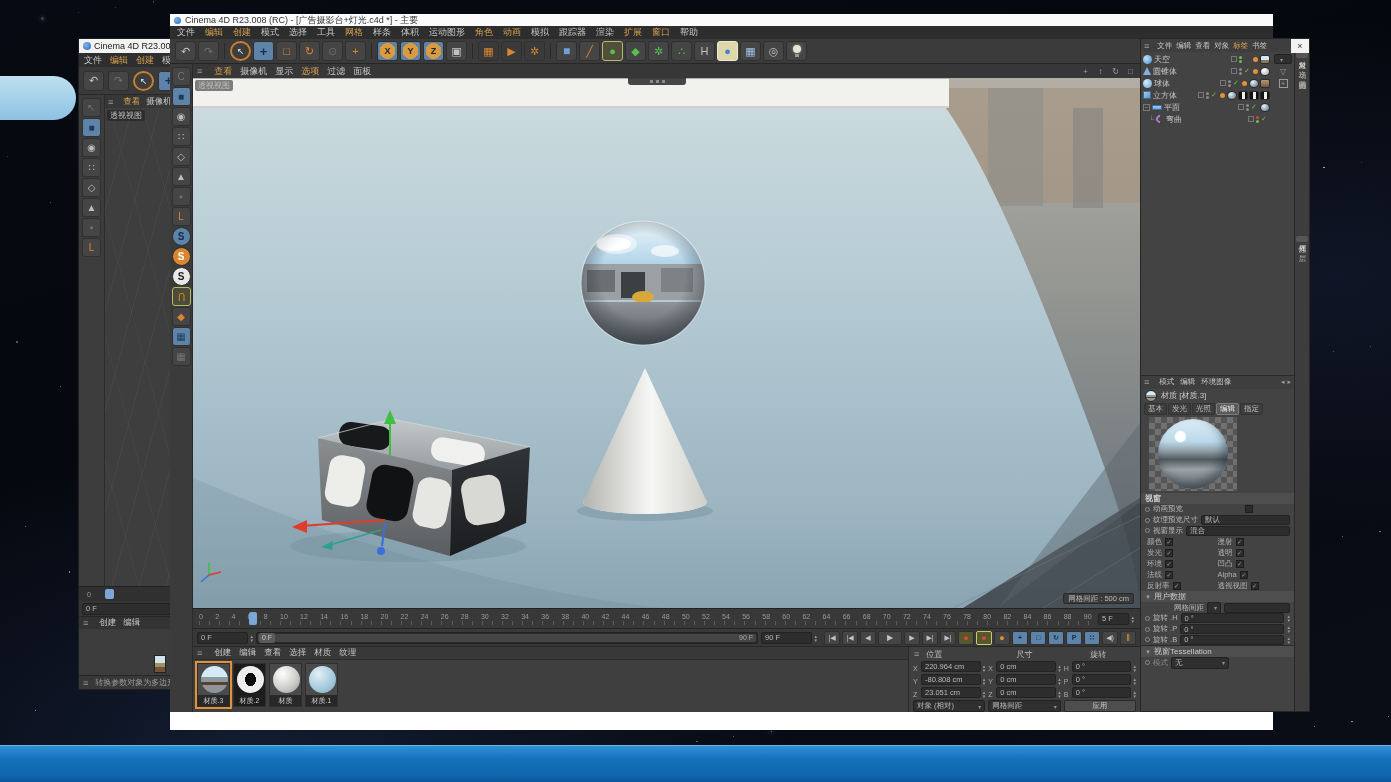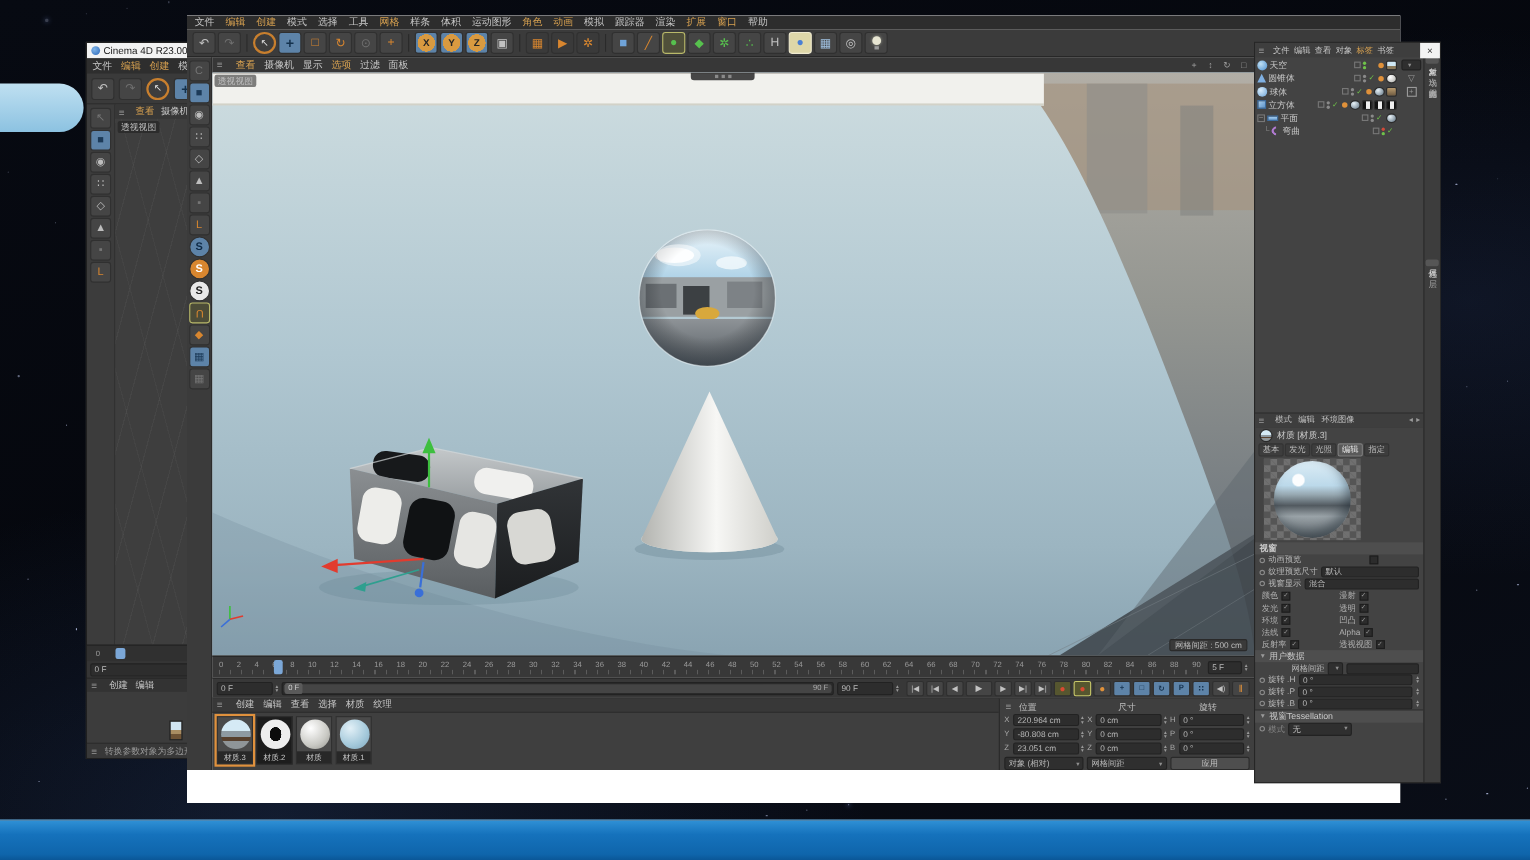--- a/index.html
+++ b/index.html
@@ -136,21 +136,21 @@
   .mball.bw{background:radial-gradient(ellipse 38% 46% at 50% 50%,#0c0c0c 0 52%,#ededed 53% 100%)}
   .mball.white{background:radial-gradient(circle at 35% 30%,#ffffff,#c9c9c4 60%,#93938d)}
   .mball.blue{background:radial-gradient(circle at 35% 30%,#e2f0f7,#a3c8da 60%,#7fa6bc 100%)}
   .mlabel{position:absolute;left:0;right:0;bottom:0;height:11px;background:rgba(30,30,30,.75);color:#c9c9c9;
     font-size:7px;display:flex;align-items:center;justify-content:center;white-space:nowrap;overflow:hidden}
   .coords{width:232px;background:#3f3f3f;border-left:1px solid #2a2a2a;padding:1px 0}
   .coords .hdr-row{display:grid;grid-template-columns:1fr 1fr 1fr;height:12px;align-items:center;padding:0 5px;font-size:8px;color:#c0c0c0}
   .coords .hdr-row div{display:flex;justify-content:center;gap:3px}
   .coords .hdr-row div:first-child{justify-content:flex-start}
   .val-row{display:grid;grid-template-columns:1fr 1fr 1fr;gap:3px;padding:0 4px;height:13px;align-items:center}
-  .vcell{display:flex;align-items:center;gap:2px;min-width:0}
+  .vcell{display:flex;align-items:flex-end;gap:2px;min-width:0}
   .vcell .ax{font-size:7px;color:#aaa;width:6px;flex:none}
   .vcell .fld{flex:1;height:11px}
   .bot-row{display:grid;grid-template-columns:1fr 1fr 1fr;gap:3px;padding:1px 4px}
   .applybtn{background:#4e4e4e;border:1px solid #2a2a2a;border-radius:2px;color:#c8c8c8;font-size:7.5px;
     height:12px;display:flex;align-items:center;justify-content:center}
 
   
   .rightpanel{position:absolute;left:1140px;top:38px;width:170px;height:674px;background:#434343;
     border:1px solid #262626;z-index:3;display:flex}
   .rp-main{flex:1;display:flex;flex-direction:column;min-width:0}
@@ -440,20 +440,24 @@
     <div class="bgwin-fill">
       <div class="bgwin-thumb"></div>
     </div>
     <div class="bgwin-status">
       <span class="ham">≡</span>
       <span>转换参数对象为多边形</span>
     </div>
   </div>
 
   <div class="mainwin">
+    <div class="titlebar">
+      <span class="logo"></span>
+      <span>Cinema 4D R23.008 (RC) - [广告摄影台+灯光.c4d *] - 主要</span>
+    </div>
     <div class="menubar" id="main-menu">
         <span class="mi">文件</span>
         <span class="mi hl">编辑</span>
         <span class="mi hl">创建</span>
         <span class="mi">模式</span>
         <span class="mi">选择</span>
         <span class="mi">工具</span>
         <span class="mi hl">网格</span>
         <span class="mi">样条</span>
         <span class="mi">体积</span>

